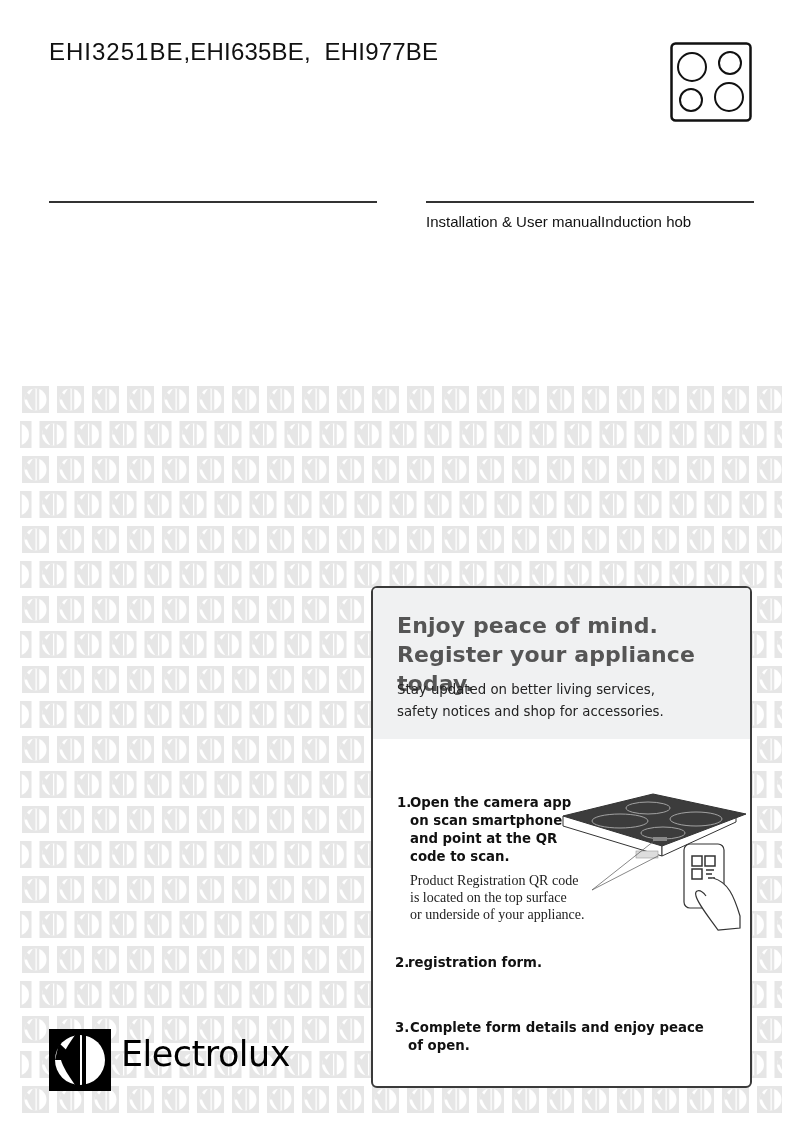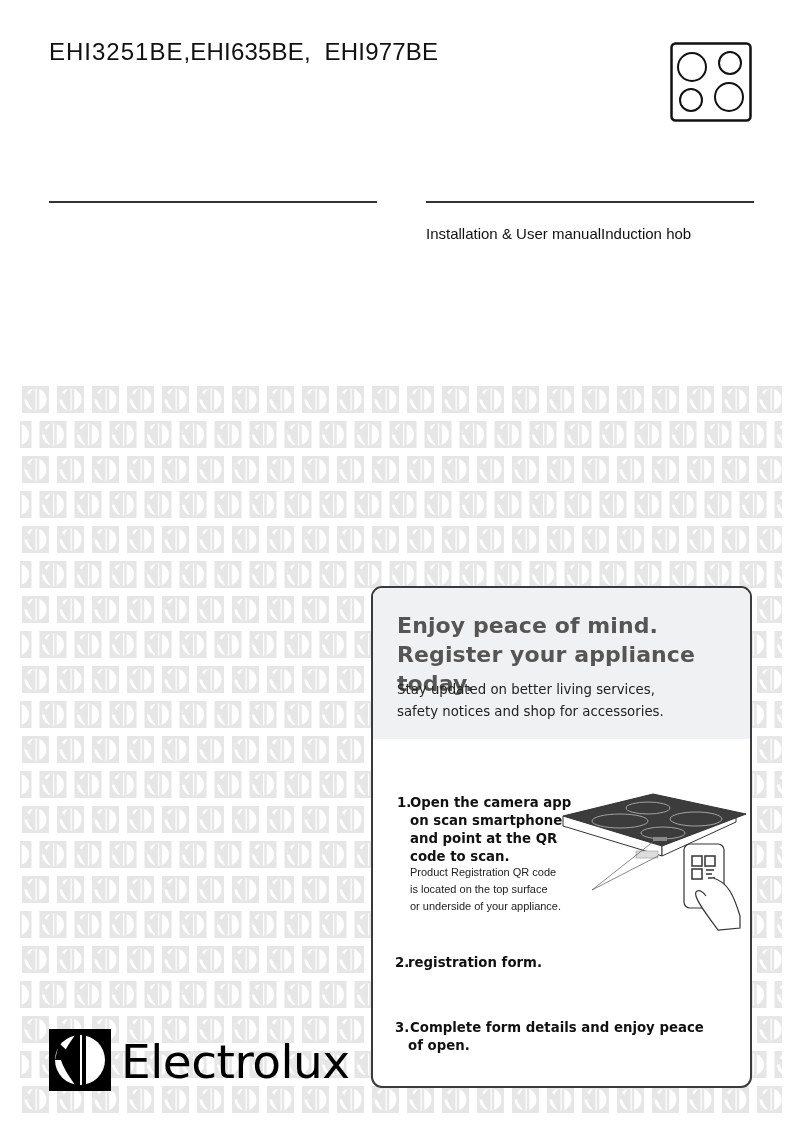--- a/index.html
+++ b/index.html
@@ -3,37 +3,37 @@
 <meta charset="utf-8">
 <style>
   html, body { margin: 0; padding: 0; background: #ffffff; }
   body { width: 802px; height: 1134px; position: relative; overflow: hidden; font-family: "Liberation Sans", sans-serif; color: #111; }
   .models { position: absolute; left: 49px; top: 38px; font-size: 24px; letter-spacing: 0.2px; color: #111; white-space: pre; }
   .models .light { font-weight: normal; letter-spacing: 1px; }
   .hob-icon { position: absolute; left: 670px; top: 42px; width: 82px; height: 80px; }
   .rule { position: absolute; height: 2px; background: #333; }
   .rule-left { left: 49px; top: 201px; width: 328px; }
   .rule-right { left: 426px; top: 201px; width: 328px; }
-  .subtitle { position: absolute; left: 426px; top: 213px; font-size: 15px; color: #111; margin-top: 12px; }
+  .subtitle { position: absolute; left: 426px; top: 213px; font-size: 15px; color: #111; }
   .pattern { position: absolute; left: 20px; top: 386px; width: 762px; height: 728px; overflow: hidden; }
   .pattern svg { display: block; }
-  .card { position: absolute; left: 371px; top: 586px; width: 381px; height: 502px; border: 2px solid #3a3a3a; border-radius: 11px; background: #ffffff; overflow: hidden; box-sizing: border-box; }
+  .card { position: absolute; left: 371px; top: 586px; width: 381px; height: 502px; border: 2px solid #3a3a3a; border-radius: 6px; background: #ffffff; overflow: hidden; box-sizing: border-box; }
   .card-top { position: absolute; left: 0; top: 0; width: 100%; height: 151px; background: #f0f1f2; }
   .headline { position: absolute; left: 24px; top: 23px; font-size: 22px; font-weight: bold; color: #555; line-height: 29px; letter-spacing: 0.1px; font-family: "DejaVu Sans", sans-serif; }
   .intro { position: absolute; left: 24px; top: 91px; font-size: 13.3px; color: #222; line-height: 22px; font-family: "DejaVu Sans", sans-serif; }
   .step { position: absolute; font-family: "DejaVu Sans", sans-serif; font-weight: bold; font-size: 13.3px; color: #111; line-height: 18px; }
   .step .num { position: absolute; left: 0; top: 0; }
   .step .txt { display: block; padding-left: 13px; }
   .step1 { left: 24px; top: 206px; width: 200px; }
-  .step1-note { position: absolute; left: 37px; top: 276px; font-family: Liberation Sans, sans-serif; font-size: 11px; line-height: 17px; color: #222; width: 200px; }
+  .step1-note { position: absolute; left: 37px; top: 284px; font-family: Liberation Serif, serif; font-size: 14px; line-height: 17px; color: #222; width: 200px; }
   .step2 { left: 22px; top: 366px; width: 330px; }
   .step3 { left: 22px; top: 431px; width: 330px; }
   .illustration { position: absolute; left: 185px; top: 190px; width: 195px; height: 160px; }
   .logo { position: absolute; left: 49px; top: 1029px; width: 62px; height: 62px; background: #000; }
-  .brand { position: absolute; left: 121px; top: 1034px; font-family: "DejaVu Sans", sans-serif; font-size: 47px; color: #000; letter-spacing: -0.5px; }
+  .brand { position: absolute; left: 121px; top: 1034px; font-family: "DejaVu Sans", sans-serif; font-size: 35px; color: #000; letter-spacing: -0.5px; }
 </style>
 </head>
 <body>
 
 <div class="models"><span class="light">EHI3251BE</span><span>,EHI635BE,  EHI977BE</span></div>
 
 <svg class="hob-icon" viewBox="0 0 82 80">
   <rect x="1.5" y="1.5" width="79" height="77" rx="4" fill="none" stroke="#111" stroke-width="2.5"></rect>
   <circle cx="22" cy="25" r="14" fill="none" stroke="#111" stroke-width="2"></circle>
   <circle cx="60" cy="21" r="11" fill="none" stroke="#111" stroke-width="2"></circle>

